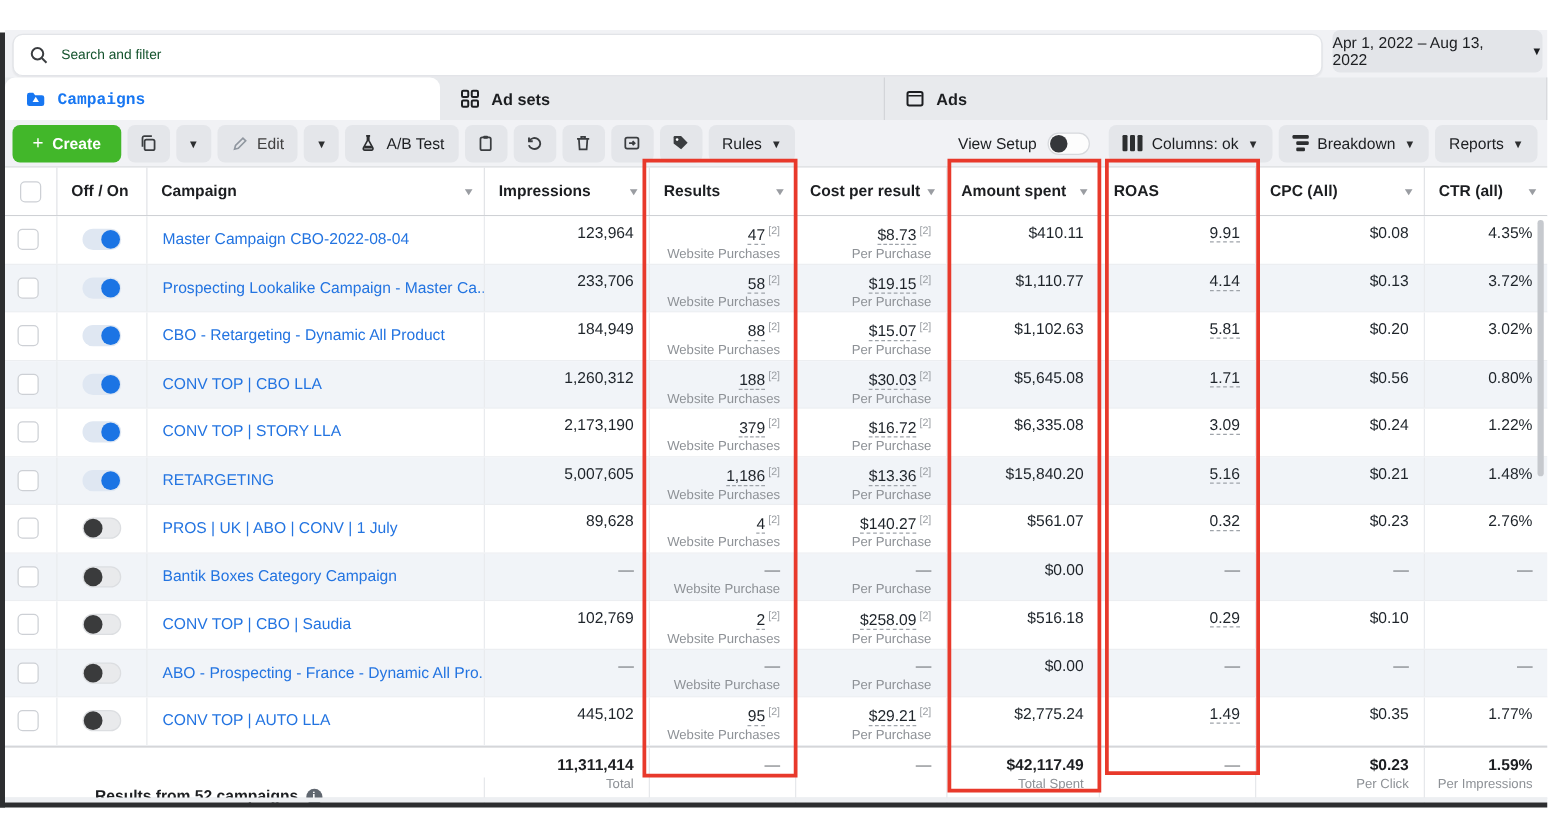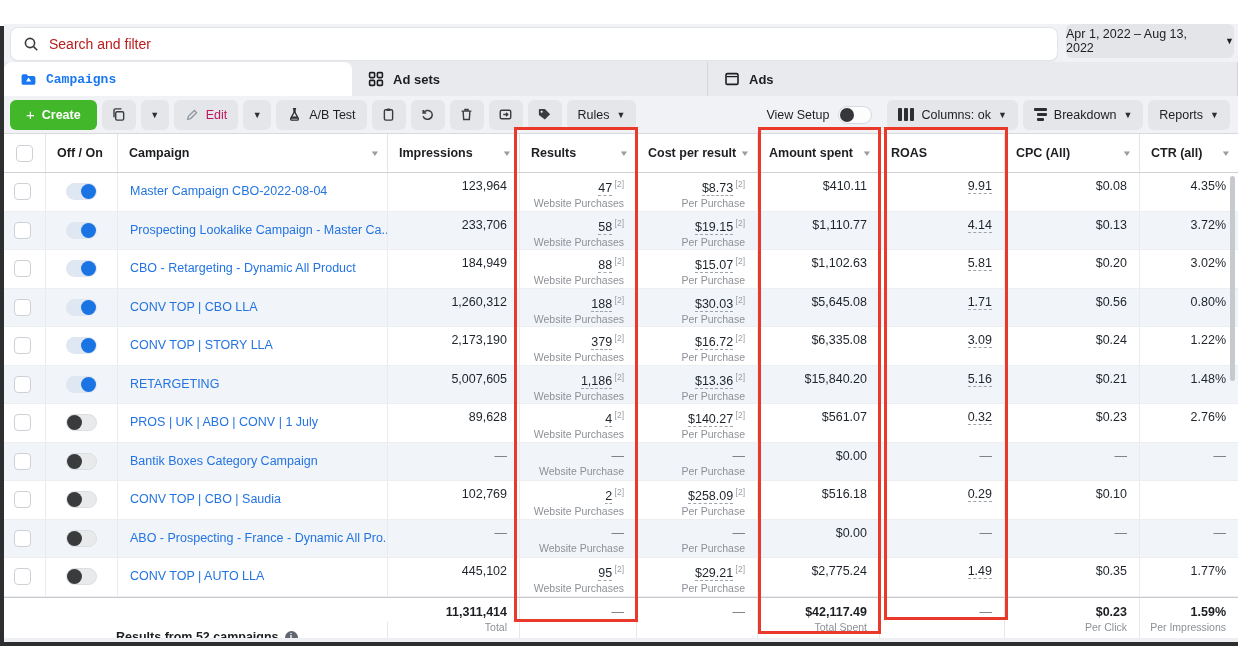--- a/index.html
+++ b/index.html
@@ -10,41 +10,41 @@
   
   .edge-left  { position:absolute; left:0; top:26px; width:4px; height:620px; background:#2d2e30; }
   .edge-bottom{ position:absolute; left:0; top:642px; width:1238px; height:4px; background:#2d2e30; }
 
   
   .chrome { position:absolute; left:4px; top:24px; width:1234px; height:109px; background:#f1f2f5; }
 
   .searchbar { position:absolute; left:6px; top:3px; width:1048px; height:34px; background:#fff;
                border:1px solid #e2e4e8; border-radius:8px; display:flex; align-items:center;
                padding:0 12px; gap:10px; box-shadow:0 1px 1px rgba(0,0,0,.04); }
-  .searchbar .ph { color:#b91c1c; font-size:14px; }
+  .searchbar .ph { color:#14532d; font-size:11px; }
   .datechip { position:absolute; left:1062px; top:0; width:168px; height:34px; background:#e3e5e9;
               border-radius:6px; display:flex; align-items:center; justify-content:center; gap:8px;
               font-size:12.5px; color:#1c1e21; cursor:pointer; }
 
   .tabstrip { position:absolute; left:0; top:38px; width:1234px; height:34px; background:#e8eaed; display:flex; }
   .tab { display:flex; align-items:center; gap:9px; padding-left:16px; font-weight:bold; font-size:13px;
          border-right:1px solid #d3d5d9; color:#1c1e21; }
   .tab.active { background:#fff; color:#1877f2; border-radius:8px 8px 0 0; border-right:none;font-family:Liberation Mono, monospace; }
   .tab.t1 { width:348px; } .tab.t2 { width:356px; } .tab.t3 { flex:1; }
 
   .toolbar { position:absolute; left:0; top:72px; width:1234px; height:37px; display:flex;
              align-items:center; padding:0 8px 0 6px; gap:5px; }
   .btn { height:30px; background:#e4e6ea; border:none; border-radius:6px; display:inline-flex;
          align-items:center; justify-content:center; gap:7px; padding:0 11px; font-size:12.5px;
          color:#1c1e21; cursor:pointer; font-family:inherit; white-space:nowrap; }
   .btn.icon-only { width:34px; padding:0; }
   .btn.caret-btn { width:28px; padding:0; }
   .btn.green { background:#42b72a; color:#fff; font-weight:bold; padding:0 16px; }
   .btn .caret { font-size:9px; color:#2c2e30; }
-  .btn.disabled { color:#be185d; }
+  .btn.disabled { color:#404040; }
   .grow { flex:1; }
   .viewsetup { display:flex; align-items:center; gap:9px; margin-right:10px; font-size:12.5px; }
   .switch { width:34px; height:18px; background:#fdfdfd; border:1px solid #d7d9dd; border-radius:10px;
             position:relative; cursor:pointer; }
   .switch .knob { position:absolute; left:1px; top:1px; width:14px; height:14px; border-radius:50%; background:#35373a; }
   .cols-icon { display:inline-flex; gap:2px; }
   .cols-icon i { width:4px; height:13px; background:#2c2e30; border-radius:1px; }
   .bd-icon { display:inline-flex; flex-direction:column; gap:2px; align-items:flex-start; }
   .bd-icon i { height:3px; background:#2c2e30; border-radius:1px; display:block; }
   .bd-icon i:nth-child(1){width:13px;} .bd-icon i:nth-child(2){width:10px; margin-left:3px;} .bd-icon i:nth-child(3){width:7px; margin-left:3px;}
@@ -73,21 +73,21 @@
   .link { color:#2374e1; text-decoration:none; cursor:pointer; font-size:12.5px; }
   .num { text-align:right; padding:6px 12px 0 6px; font-size:12.5px; color:#1e242a; }
   .num .dash { color:#6f7277; }
   .u { border-bottom:1px dashed #9fa4aa; }
   sup.note { font-size:8.5px; color:#9a9ea3; }
   .sub { font-size:10.5px; color:#8d9196; margin-top:2px; white-space:nowrap; }
 
   .tfoot { height:42px; background:#fff; border-top:1px solid #c7c9cd; border-bottom:1px solid #e4e6e9; }
   .fc { border-right:1px solid #e6e8eb; text-align:right; padding:7px 12px 0 6px; font-size:12.5px; }
   .fc b { font-weight:bold; color:#1c1e21; }
-  .flabel { grid-column:1 / 4; text-align:left; padding-left:116px; font-weight:bold; display:flex; gap:6px; align-items:center; padding-top:8px;margin-top:24px; }
+  .flabel { grid-column:1 / 4; text-align:left; padding-left:76px; font-weight:bold; display:flex; gap:6px; align-items:center; padding-top:8px;margin-top:24px; }
   .info { width:13px; height:13px; border-radius:50%; background:#606770; color:#fff; font-size:9px; font-weight:bold;
           display:inline-flex; align-items:center; justify-content:center; margin-top:1px; font-style:normal; }
   .understrip { position:absolute; left:4px; top:638px; width:1234px; height:4px; background:#edeff2; }
 
   
   .ann { position:absolute; border:3px solid #e8392b; pointer-events:none; z-index:5; }
   .ann1 { left:514px; top:127px; width:124px; height:495px; }
   .ann2 { left:758px; top:127px; width:123px; height:507px; }
   .ann3 { left:884px; top:127px; width:124px; height:493px; }
 

